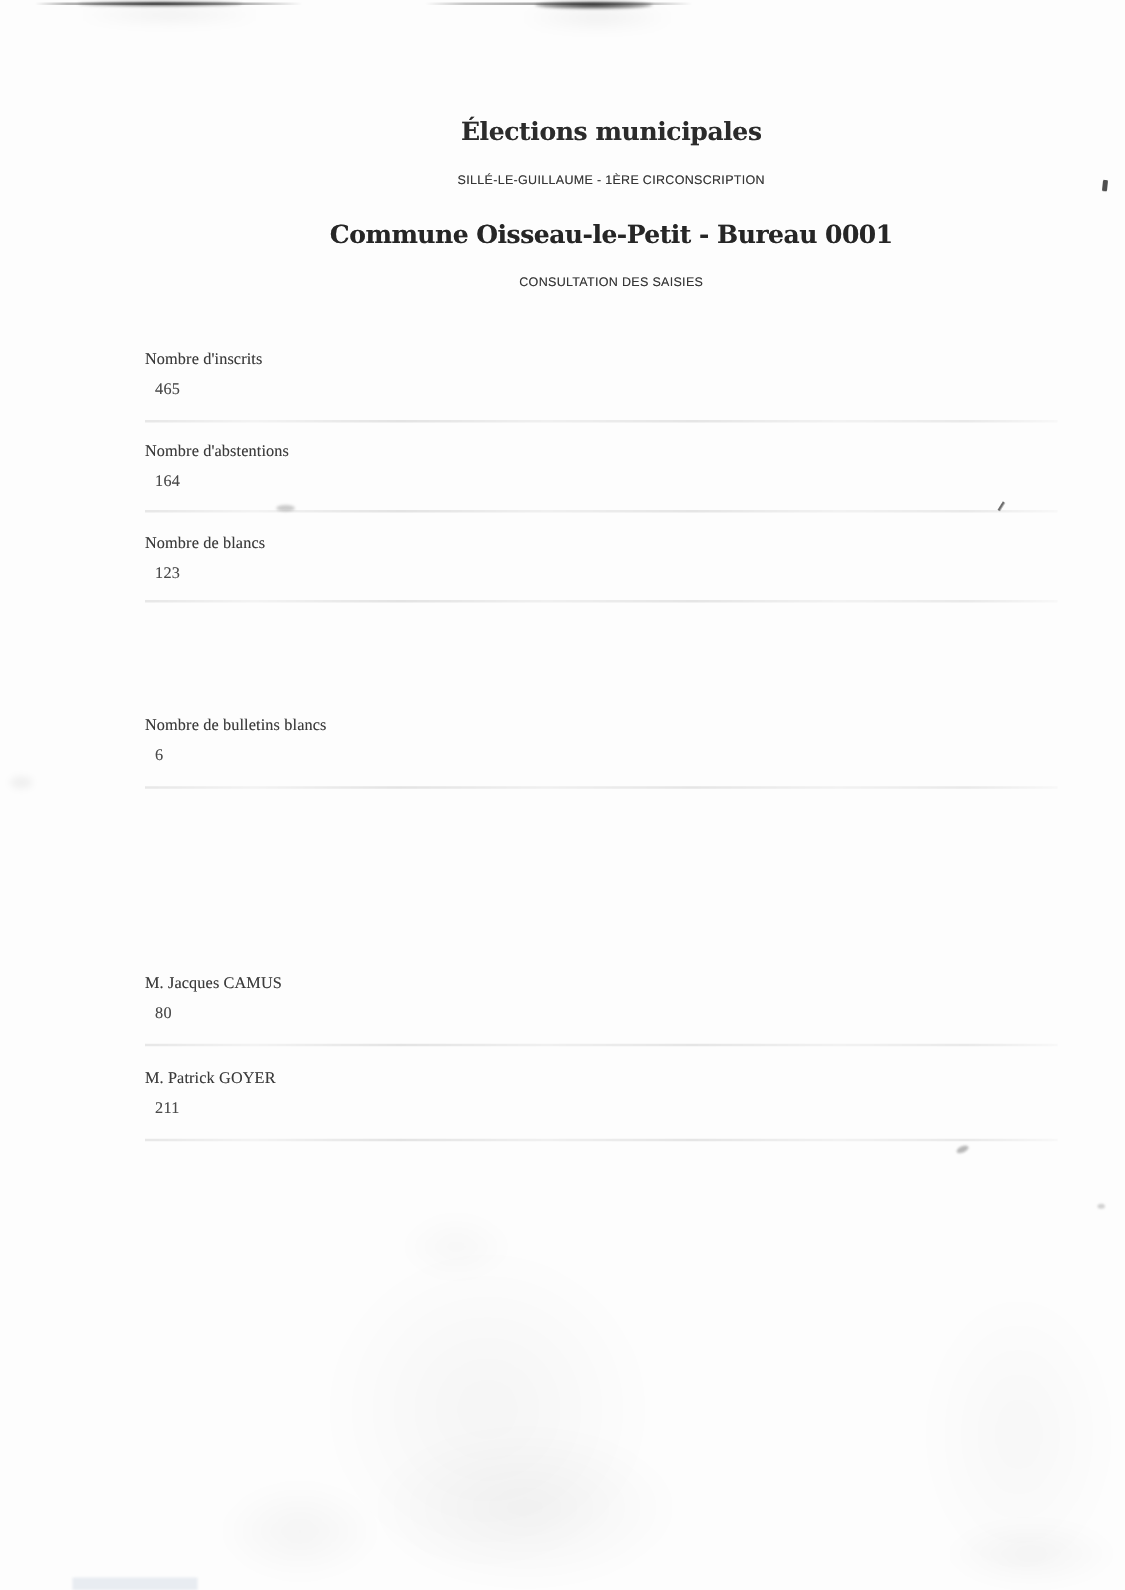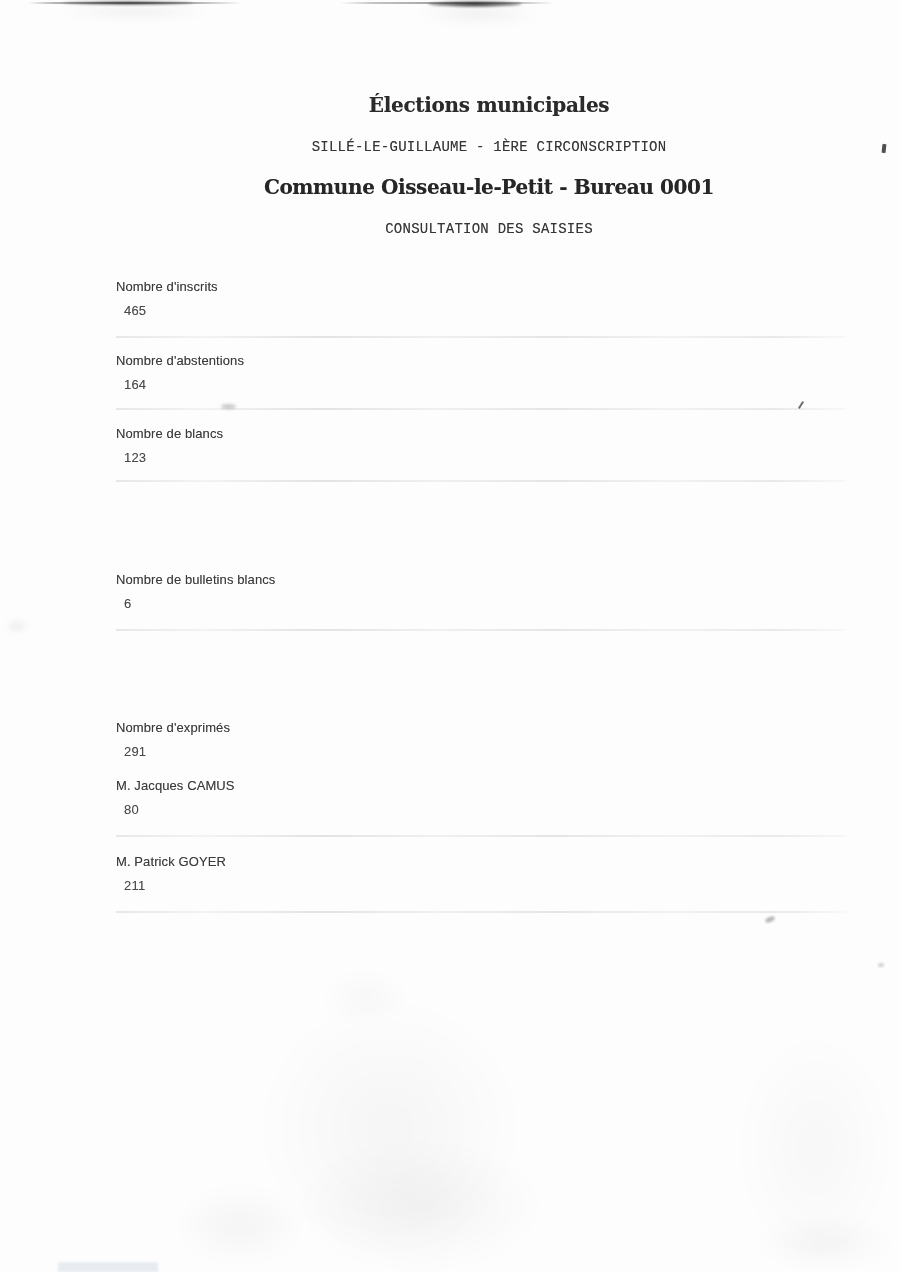--- a/index.html
+++ b/index.html
@@ -62,29 +62,29 @@
     background:radial-gradient(ellipse at center,rgba(0,0,0,.022) 0%,rgba(0,0,0,0) 70%);filter:blur(6px);}
   .corner-strip{left:58px;top:1262px;width:100px;height:10px;
     background:rgba(140,160,190,.18);filter:blur(.8px);}
 
   
   .doc-header{position:absolute;left:78px;right:0;top:0;text-align:center;color:#2c2c2c;}
   .h1{position:absolute;left:0;right:0;top:93px;
     font-family:"DejaVu Serif", serif;font-size:20px;font-weight:600;letter-spacing:-.3px;
     color:#2b2b2b;text-shadow:0 0 .5px rgba(43,43,43,.45);}
   .subline{position:absolute;left:0;right:0;top:139px;
-    font-size:14px;font-weight:500;letter-spacing:.25px;color:#363636;
-    text-shadow:0 0 .4px rgba(54,54,54,.5);font-family:Liberation Mono, monospace;}
+    font-size:10px;font-weight:500;letter-spacing:.25px;color:#363636;
+    text-shadow:0 0 .4px rgba(54,54,54,.5);}
   .h2{position:absolute;left:0;right:0;top:175px;
     font-family:"DejaVu Serif", serif;font-size:20px;font-weight:700;letter-spacing:-.4px;
     color:#262626;text-shadow:0 0 .5px rgba(38,38,38,.45);}
   .subline2{top:221px;}
 
   
-  .field{position:absolute;left:116px;right:54px;}
+  .field{position:absolute;left:116px;right:54px;font-family:Liberation Serif, serif;}
   .flabel{position:absolute;top:0;left:0;
     font-size:13px;color:#3b3b3b;letter-spacing:.1px;
     text-shadow:0 0 .4px rgba(59,59,59,.45);white-space:nowrap;}
   .fvalue{position:absolute;top:24px;left:8px;
     font-size:13px;color:#4a4a4a;letter-spacing:.2px;
     text-shadow:0 0 .4px rgba(74,74,74,.4);white-space:nowrap;text-align:center;}
   .frule{position:absolute;bottom:0;left:0;right:0;height:2px;
     background:linear-gradient(90deg,
       rgba(0,0,0,.085) 0%,rgba(0,0,0,.04) 12%,rgba(0,0,0,.10) 28%,
       rgba(0,0,0,.05) 44%,rgba(0,0,0,.095) 60%,rgba(0,0,0,.045) 76%,
@@ -144,24 +144,20 @@
   </div>
 
 
   <div class="field" style="top:572px;height:59px">
     <div class="flabel">Nombre de bulletins blancs</div>
     <div class="fvalue">6</div>
     <div class="frule"></div>
   </div>
 
 
-  <div class="field" style="top:720px;height:50px">
-    <div class="flabel">Nombre d'exprimés</div>
-    <div class="fvalue">291</div>
-  </div>
 
   <div class="field" style="top:778px;height:59px">
     <div class="flabel">M. Jacques CAMUS</div>
     <div class="fvalue">80</div>
     <div class="frule"></div>
   </div>
 
   <div class="field" style="top:854px;height:59px">
     <div class="flabel">M. Patrick GOYER</div>
     <div class="fvalue">211</div>

